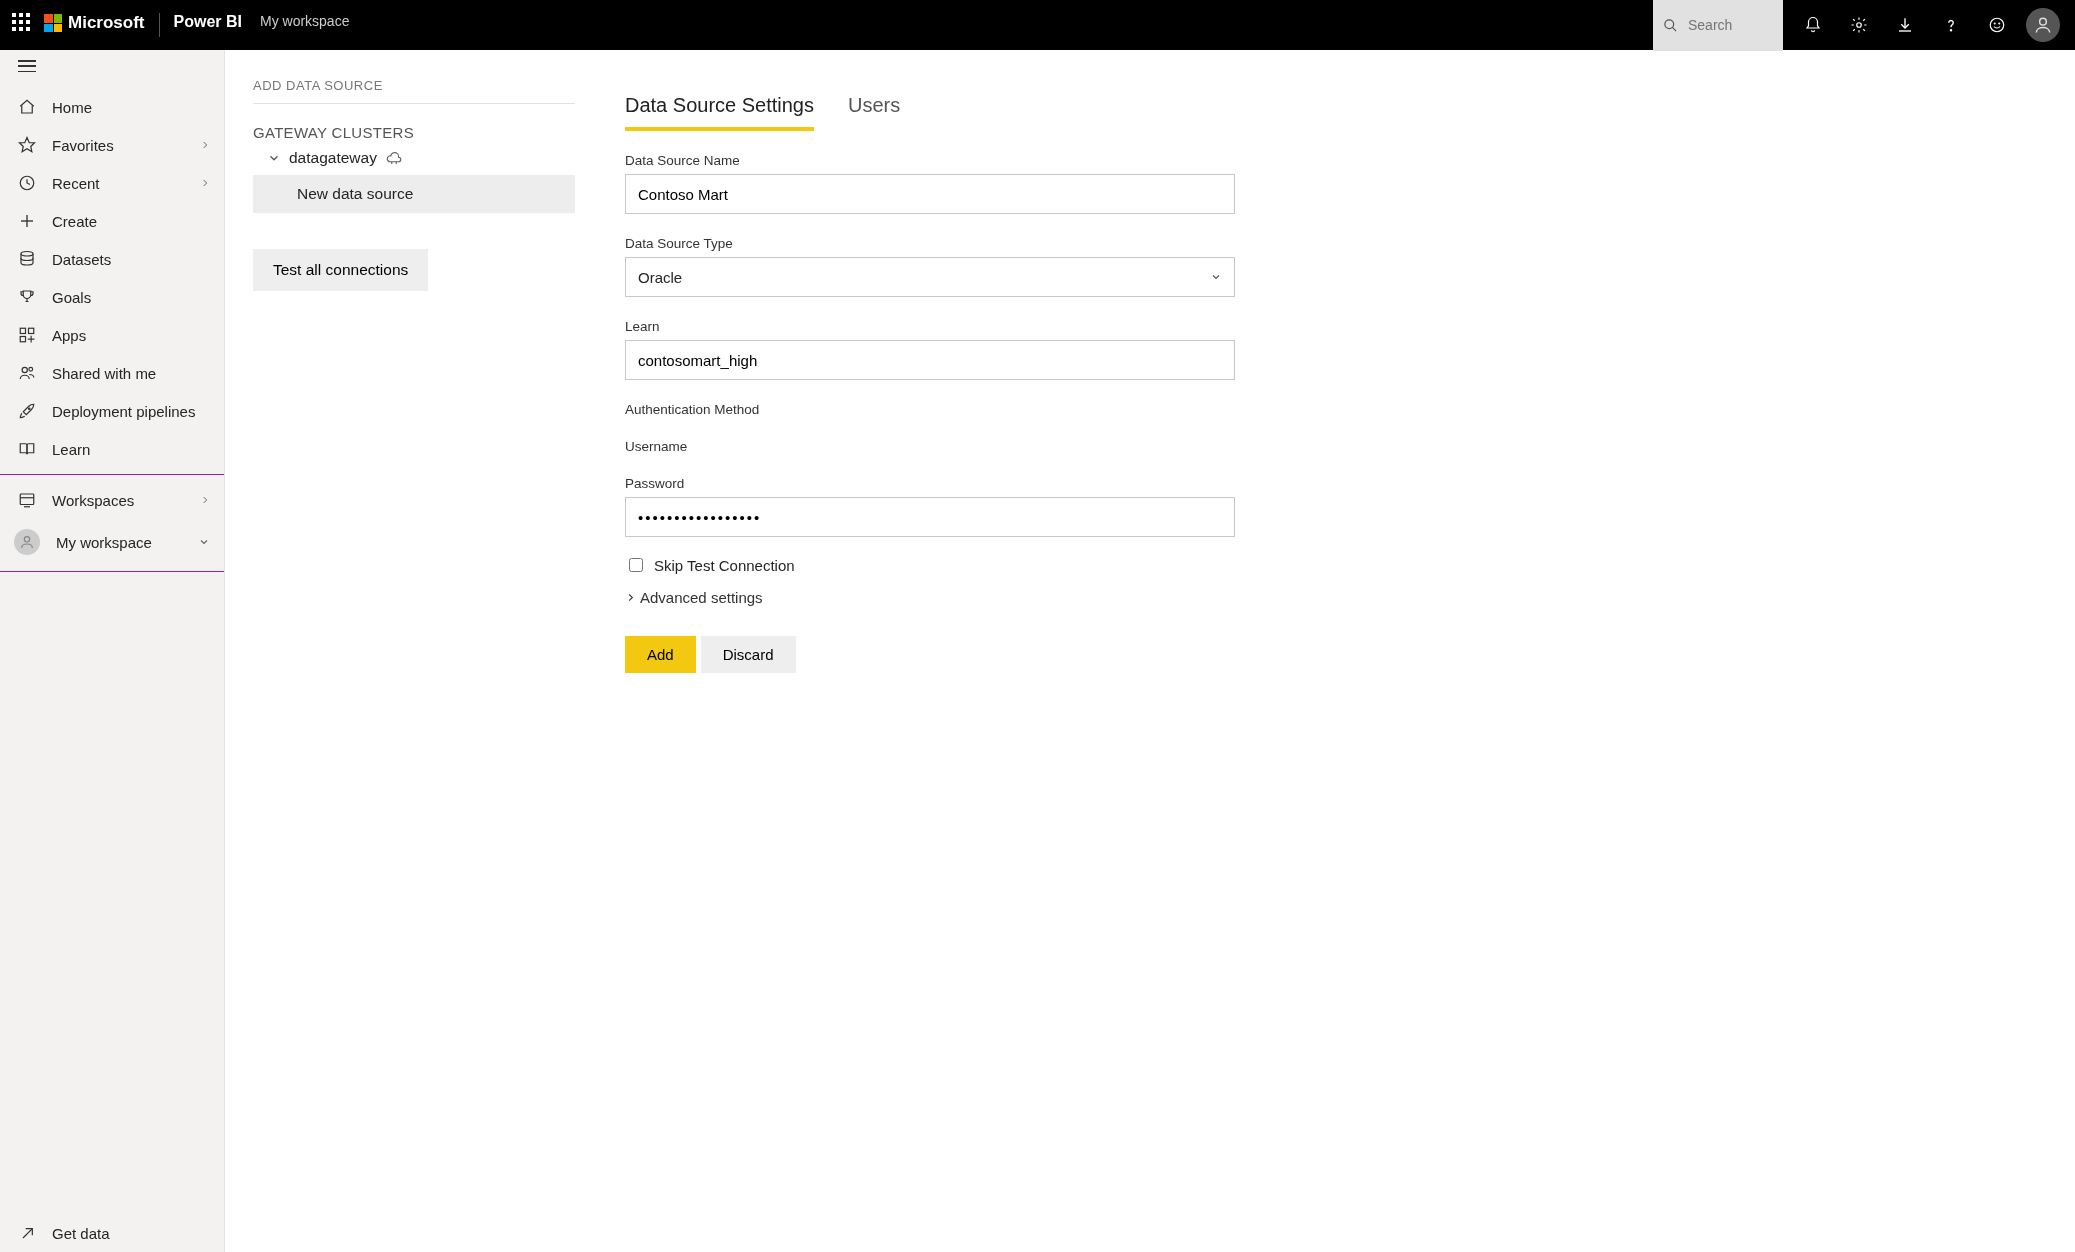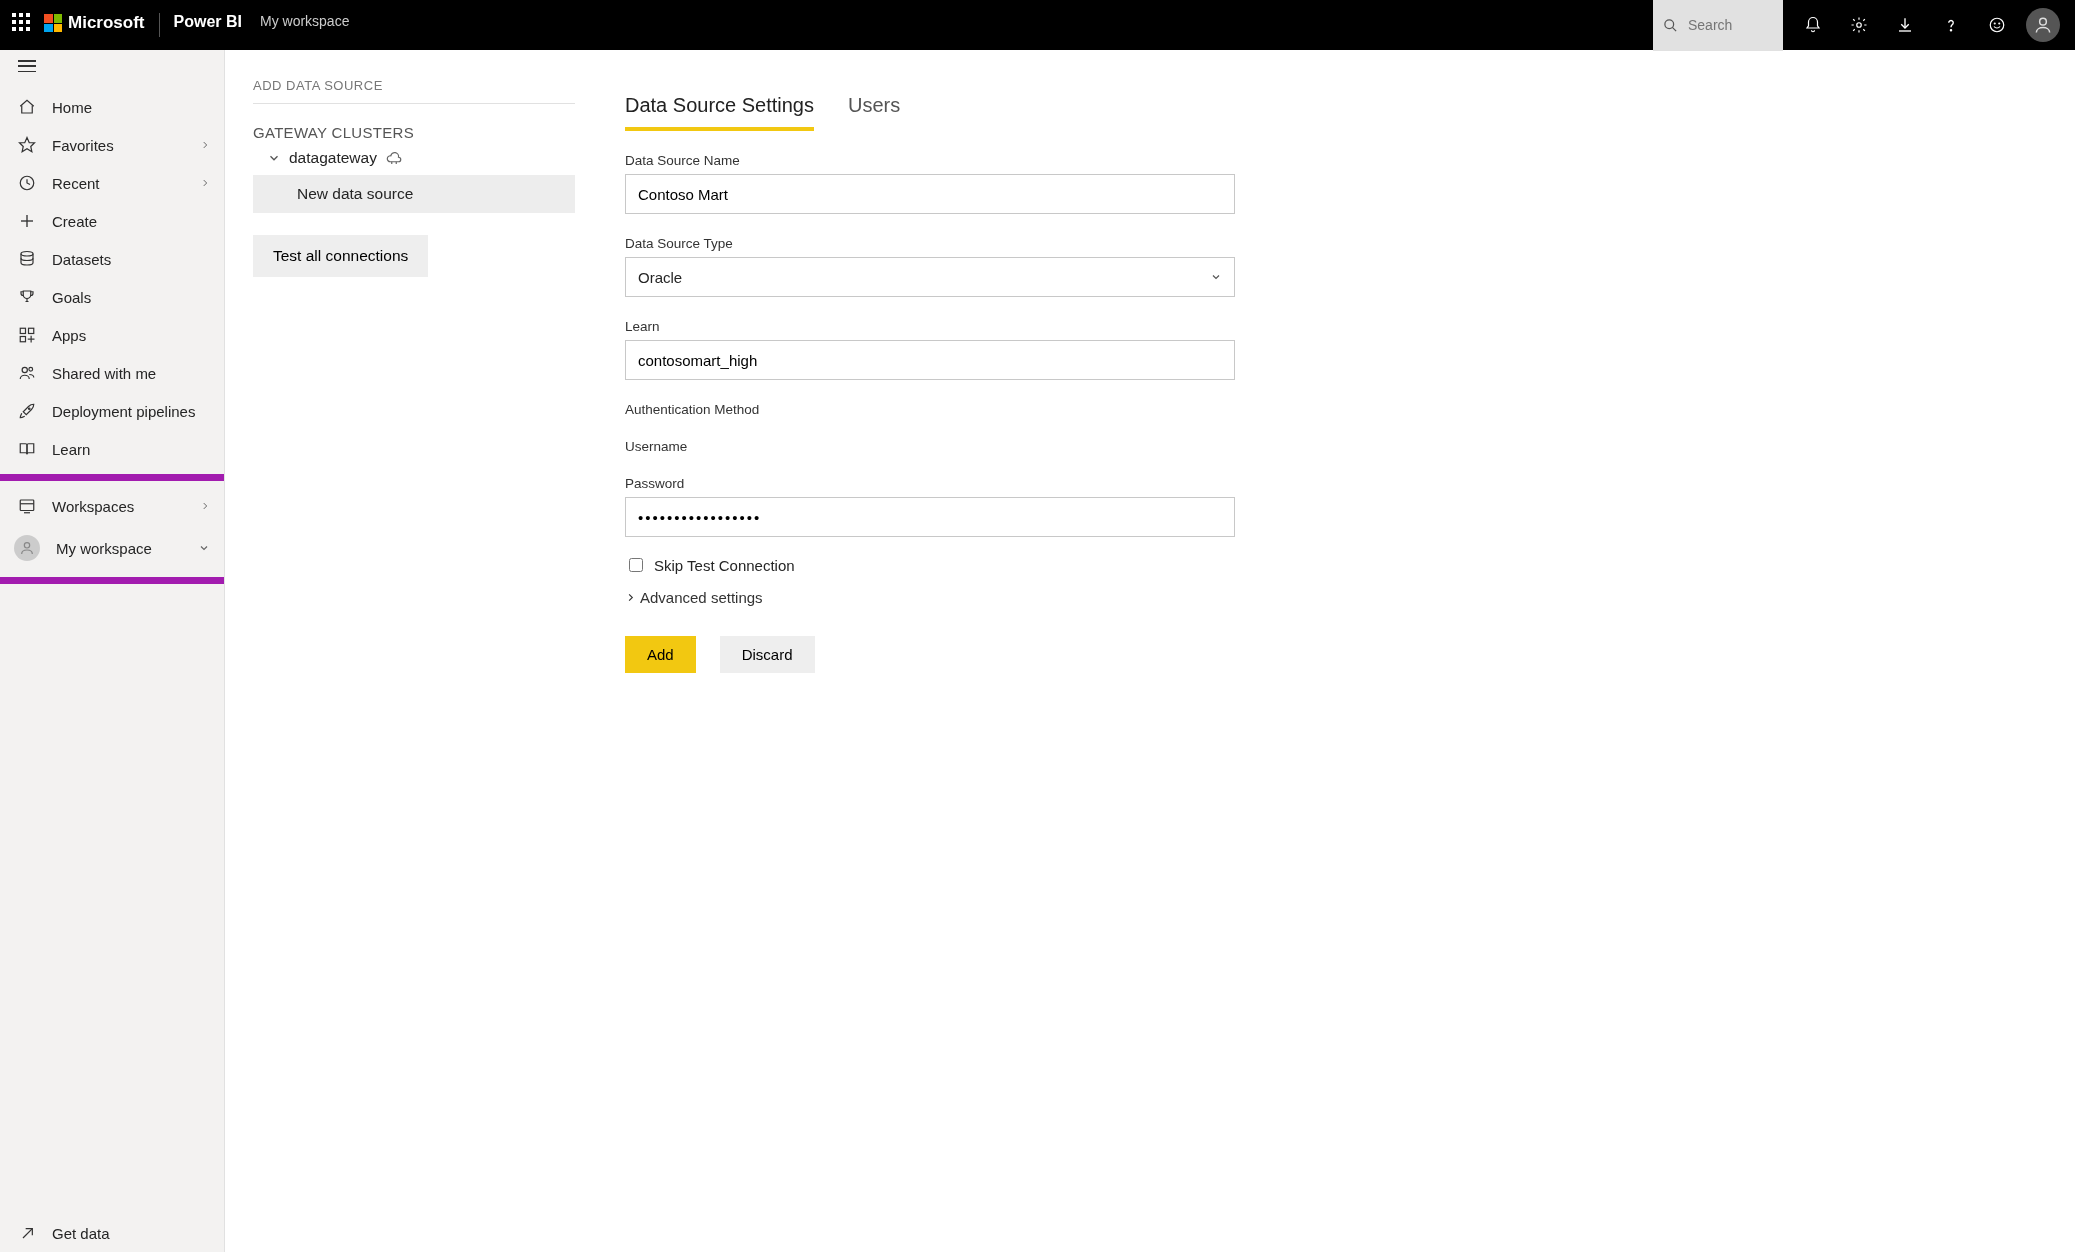--- a/index.html
+++ b/index.html
@@ -56,54 +56,54 @@
   .avatar-circle { width:34px; height:34px; border-radius:50%; background:#555; display:flex; align-items:center; justify-content:center;}
 
   
   .app-body { flex:1; display:flex; overflow:hidden; }
 
   
   .leftnav { width:225px; background:var(--bg-grey); border-right:1px solid #e1e1e1; display:flex; flex-direction:column; }
   .leftnav-toggle { padding:10px 18px; }
   .hamburger { width:18px; height:12px; display:flex; flex-direction:column; justify-content:space-between; cursor:pointer;}
   .hamburger span{height:1.5px; background:#333;}
-  .nav-section { border-bottom:7px solid #a21caf; padding:6px 0;}
+  .nav-section { border-bottom:1px solid #a21caf; padding:6px 0;}
   .nav-section:last-of-type{border-bottom:none;}
   .nav-item { display:flex; align-items:center; padding:10px 18px; gap:16px; cursor:pointer; font-size:15px; position:relative;}
   .nav-item .nav-icon{ width:18px; display:flex; justify-content:center; color:#444;}
   .nav-item .chev{ position:absolute; right:14px; color:#666;}
   .nav-footer { margin-top:auto; }
   .nav-item .ws-avatar{ width:26px; height:26px; border-radius:50%; background:#ccc; display:flex; align-items:center; justify-content:center; margin-left:-4px;}
 
   
   .clusters-col { width:370px; padding:28px 20px 0 28px; }
   .clusters-title { color:#777; letter-spacing:.5px; font-size:13px; }
   .clusters-divider{ height:1px; background:#e1e1e1; margin:10px 0 20px;}
   .gw-header { font-size:15px; color:#555; letter-spacing:.3px; }
   .tree-item { display:flex; align-items:center; gap:8px; padding:8px 6px 8px 14px; font-size:15.5px; cursor:pointer;}
   .cloud-icon{ color:#666;}
   .tree-child { background:#ededed; padding:10px 14px 10px 44px; font-size:15.5px; cursor:pointer;}
-  .test-btn { margin-top:22px; background:#eee; border:none; padding:12px 20px; font-size:15.5px; cursor:pointer;}
+  .test-btn { margin-top:36px; background:#eee; border:none; padding:12px 20px; font-size:15.5px; cursor:pointer;}
 
   
   .main-panel { flex:1; padding:44px 40px 40px 30px; overflow:auto;}
   .tabs { display:flex; gap:34px; }
   .tab { font-size:20px; color:#555; padding-bottom:10px; cursor:pointer; }
   .tab.active { color:#222; border-bottom:4px solid var(--accent);}
   .form-field{ margin-top:22px; max-width:610px;}
   .field-label{ font-size:13.5px; color:#333; margin-bottom:6px;}
   .text-input, .select-input { width:100%; height:40px; border:1px solid var(--border); padding:0 12px; font-size:15px; font-family:inherit; outline:none; background:#fff;}
   .select-input{ display:flex; align-items:center; justify-content:space-between; cursor:pointer;}
   .select-input .sel-chev{ color:#555; font-size:13px;}
   .info-line { margin-top:20px; max-width:620px; font-size:15px;}
   .info-line a{ color:var(--link); text-decoration:underline; cursor:pointer;}
   .checkbox-row{ display:flex; align-items:center; gap:8px; margin-top:18px; font-size:15px;}
   .checkbox-row input{ width:14px; height:14px;}
   .adv-row{ display:flex; align-items:center; gap:4px; margin-top:14px; font-size:15px; cursor:pointer; color:#333;}
-  .action-row{ display:flex; gap:24px; margin-top:30px;}
+  .action-row{ display:flex; gap:5px; margin-top:30px;}
   .btn-primary{ background:var(--accent); border:none; padding:10px 22px; font-size:15px; cursor:pointer;}
   .btn-secondary{ background:#eee; border:none; padding:10px 22px; font-size:15px; cursor:pointer;}
   .pwd-dots{ font-family:inherit; letter-spacing:2px;}
 
   svg { display:block; }
 </style>
 </head>
 <body>
 
 <div class="topbar">

